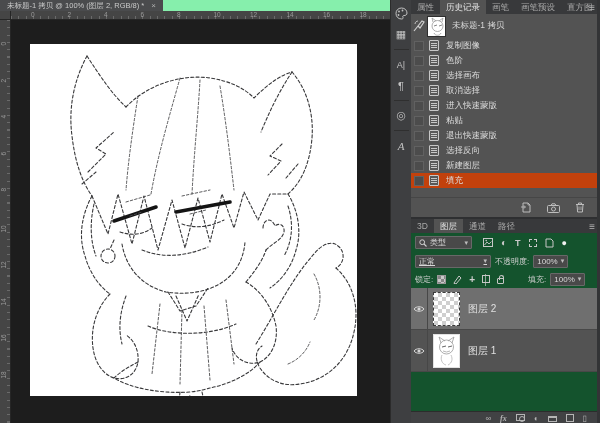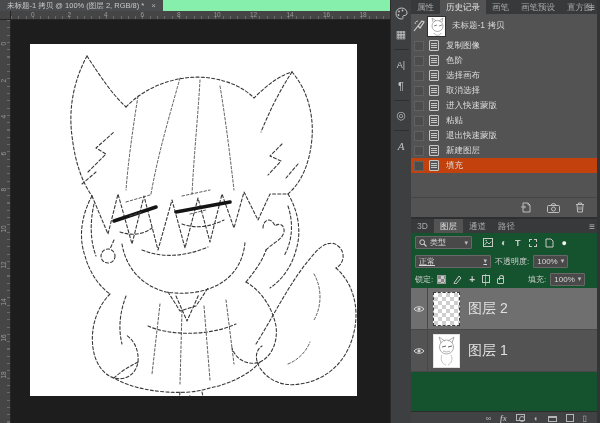--- a/index.html
+++ b/index.html
@@ -96,21 +96,21 @@
   .lrow { height:42px; display:flex; align-items:center; border-bottom:1px solid #484848; background:#535353; }
   .lrow.selected { background:#6f6f6f; }
   .eye-col { width:17px; flex:0 0 17px; display:flex; align-items:center; justify-content:center;
              align-self:stretch; border-right:1px solid #474747; }
   .lthumb { width:27px; height:34px; margin:0 8px 0 5px; background:#fff; position:relative; overflow:hidden; }
   .lthumb.transparent { border:1px dashed #3a3a3a;
       background-image:linear-gradient(45deg,#cfcfcf 25%,transparent 25%,transparent 75%,#cfcfcf 75%),
                        linear-gradient(45deg,#cfcfcf 25%,#ffffff 25%,#ffffff 75%,#cfcfcf 75%);
       background-size:8px 8px; background-position:0 0,4px 4px; }
   .lthumb.art { border:1px solid #e2e2e2; }
-  .lname { font-size:14px; color:#e0e0e0; }
+  .lname { font-size:10px; color:#e0e0e0; }
 
   .lfoot { position:absolute; left:0; top:411px; width:186px; height:12px; background:#414244;
            border-top:1px solid #2c2c2c; display:flex; align-items:flex-start; justify-content:flex-end;
            gap:9px; padding:2px 10px 0 0; color:#b5b5b5; font-size:8px; overflow:hidden; }
   .lfoot .fx { font-family:"Liberation Serif",serif; font-style:italic; font-size:8px;font-weight:bold; }
   .mini-sq { width:8px; height:8px; border:1px solid #b5b5b5; }
   .mini-mask { width:9px; height:7px; border:1px solid #b5b5b5; position:relative; }
   .mini-mask::before { content:''; position:absolute; left:2px; top:1px; width:4px; height:4px; border:1px solid #b5b5b5; border-radius:50%; }
   .mini-folder { width:9px; height:6px; border:1px solid #b5b5b5; border-top-width:2px; margin-top:2px; }
 </style>
@@ -330,20 +330,27 @@
           </div>
 
           <div class="hist-row">
             <div class="src-col">
               <div class="src-box"></div>
             </div>
             <div class="doc-ico"></div>
             <span>退出快速蒙版</span>
           </div>
 
+          <div class="hist-row">
+            <div class="src-col">
+              <div class="src-box"></div>
+            </div>
+            <div class="doc-ico"></div>
+            <span>选择反向</span>
+          </div>
 
           <div class="hist-row">
             <div class="src-col">
               <div class="src-box"></div>
             </div>
             <div class="doc-ico"></div>
             <span>新建图层</span>
           </div>
 
           <div class="hist-row selected">

